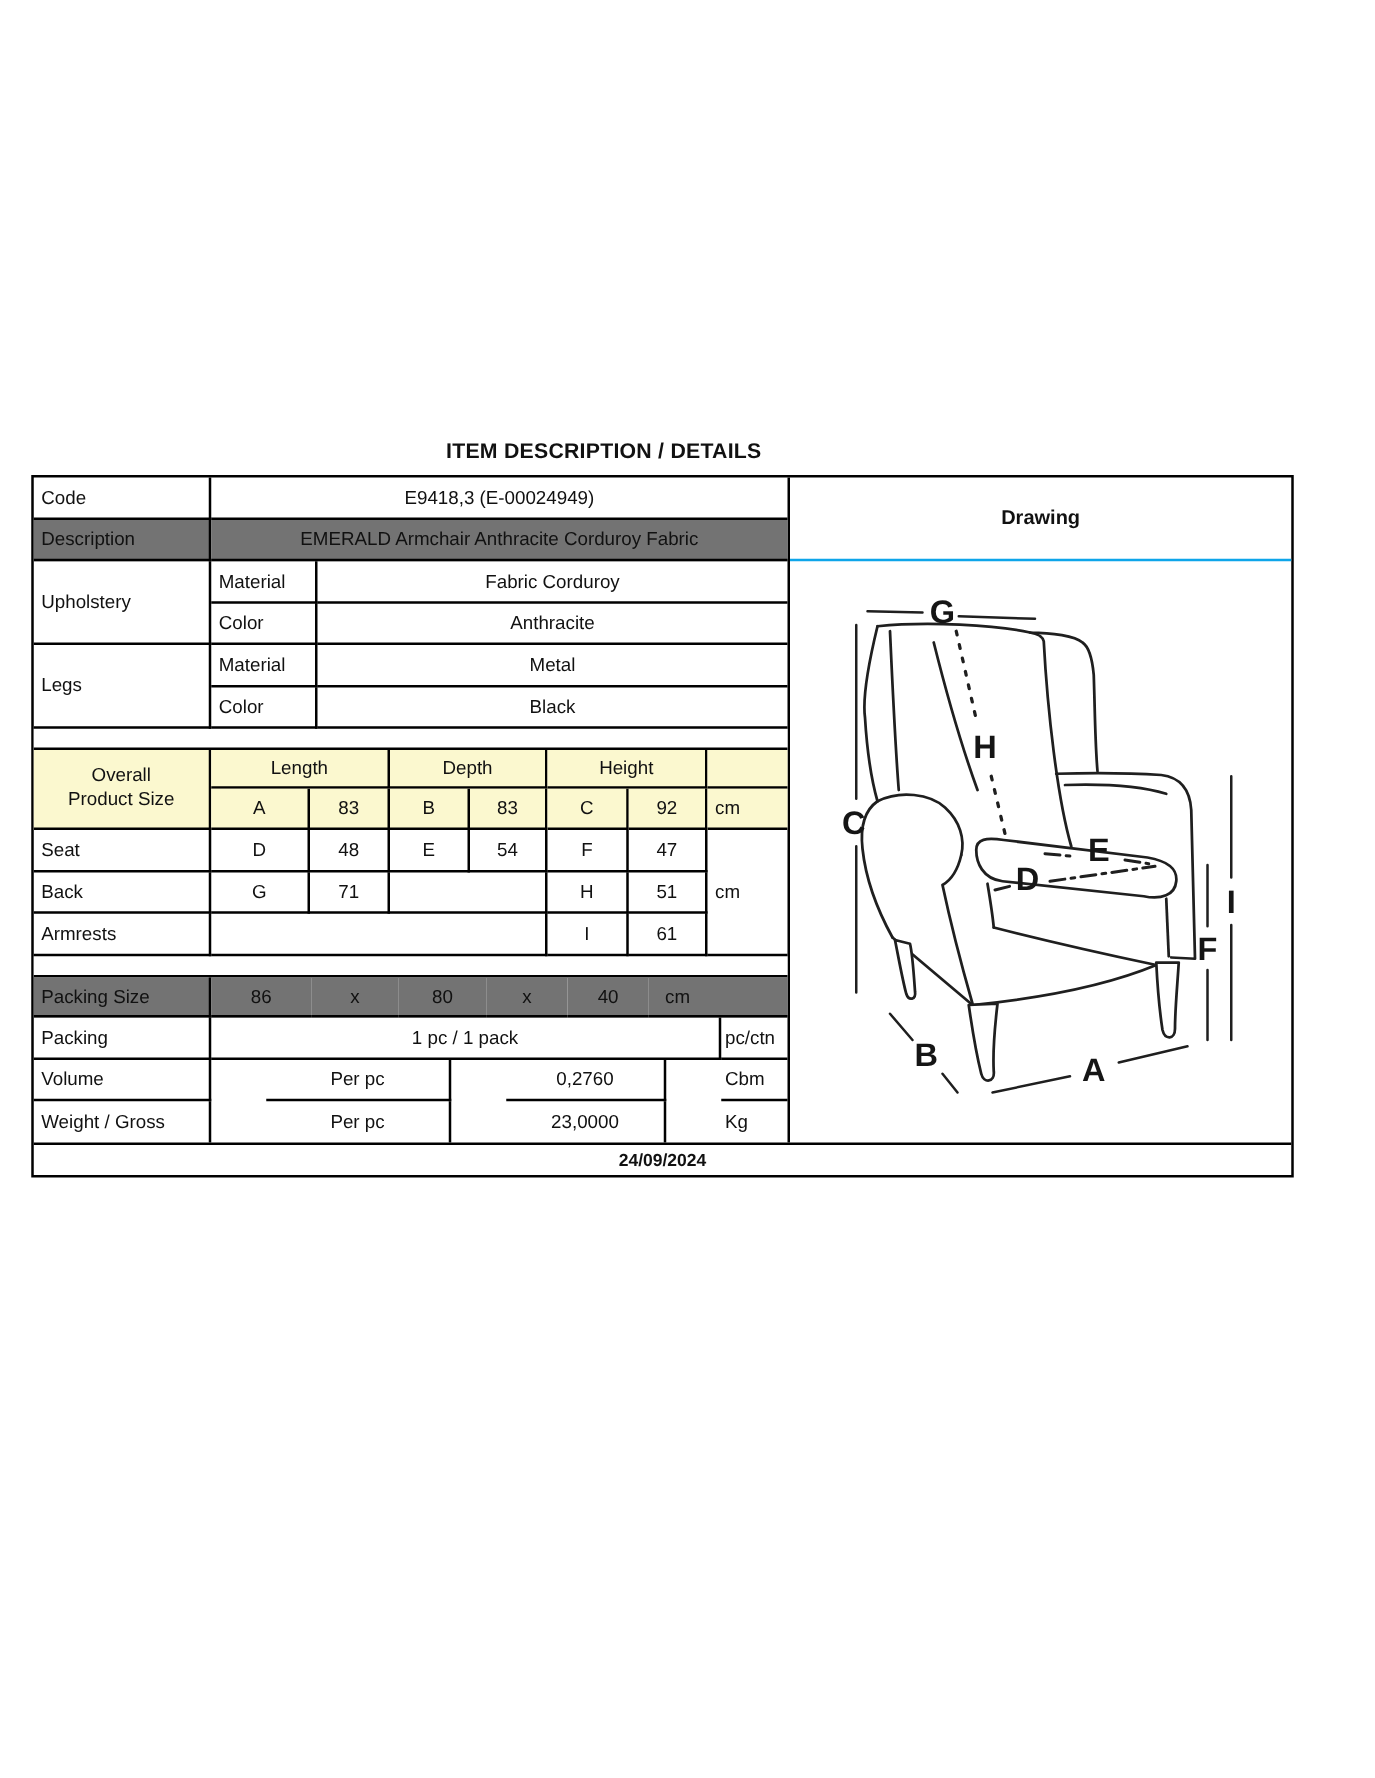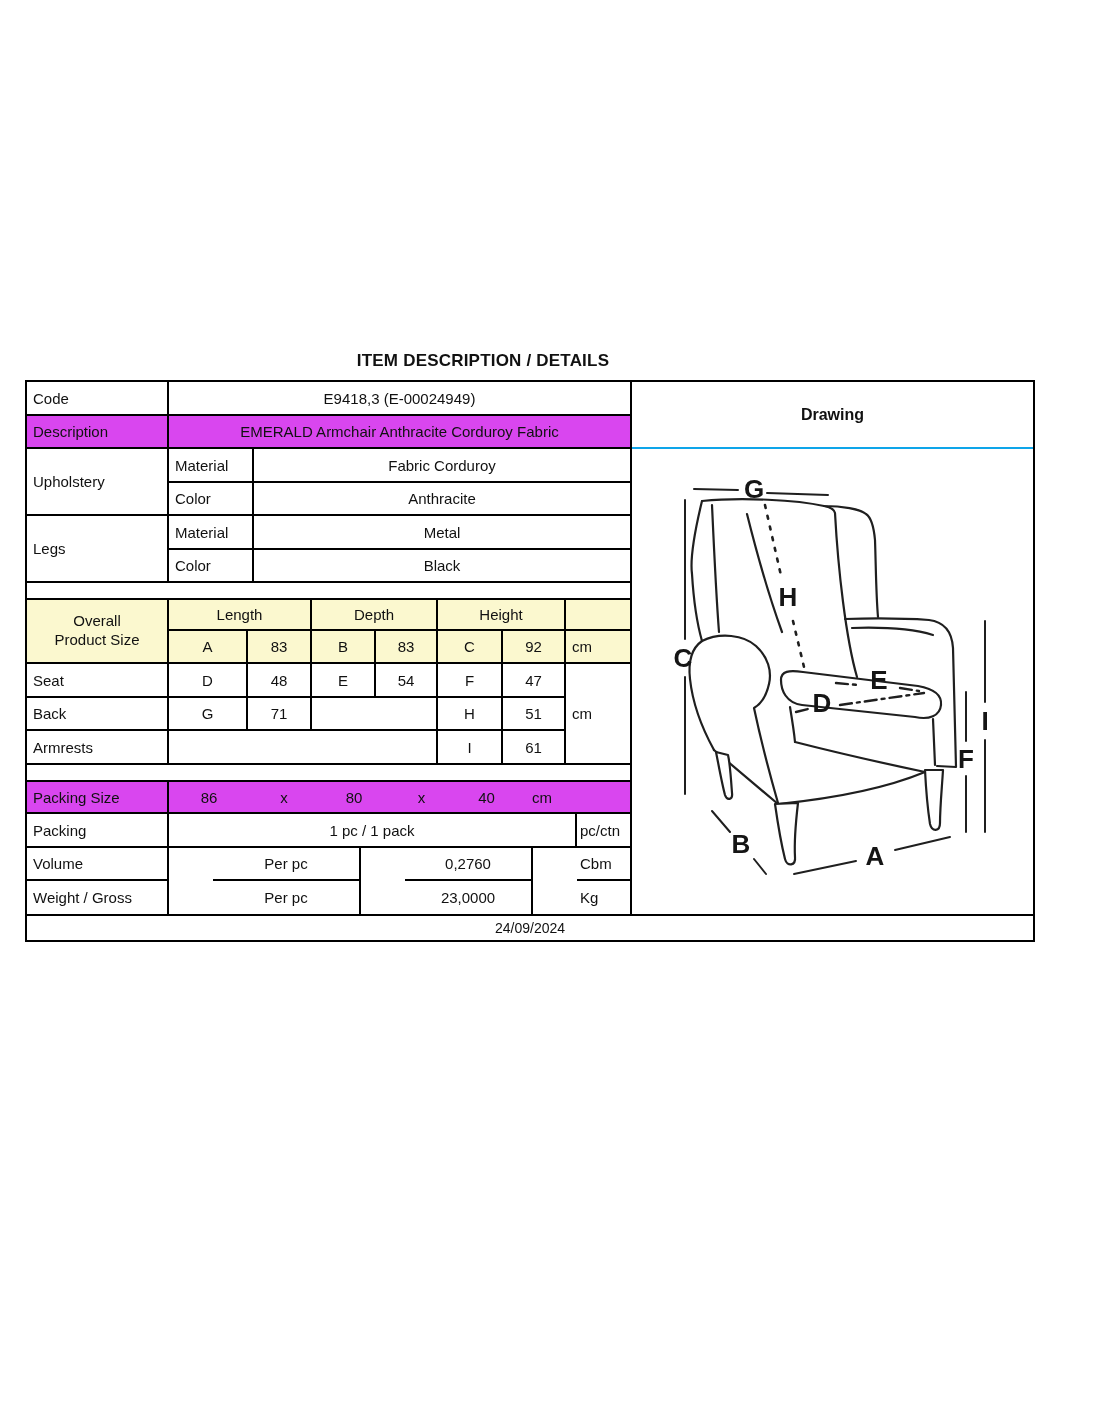--- a/index.html
+++ b/index.html
@@ -21,29 +21,29 @@
   .g-pack  { grid-template-columns: 142px 1fr 53px; grid-template-rows: 34px; }
   .g-vol   { grid-template-columns: 142px 148px 1fr 53px; grid-template-rows: 33px; gap: 44px; }
 
   .cell { display: flex; align-items: center; font-size: 15px; padding: 0 6px;
           overflow: hidden; white-space: nowrap; }
   .br { border-right: 2px solid #000; }
   .bb { border-bottom: 2px solid #000; }
   .b  { font-weight: normal; }
   .c  { justify-content: center; padding: 0 2px; }
   .hl   { background: #fbf8cf; }
-  .gray { background: #d946ef; }
+  .gray { background: #737373; }
   .two-line { flex-direction: column; justify-content: center; line-height: 1.25; }
   .spacer { height: 17px; border-bottom: 2px solid #000; background: #fff; }
 
   .drawing-header { height: 67px; border-bottom: 2px solid #0ea5e9; display: flex;
                     align-items: center; justify-content: center; font-weight: bold; font-size: 16px; }
   .drawing-area { height: 465px; position: relative; }
   .date-row { border-top: 2px solid #000; height: 26px; display: flex; align-items: center;
-              justify-content: center; font-weight: normal; font-size: 14px; }
+              justify-content: center; font-weight: bold; font-size: 14px; }
 
   svg text { font-family: "Liberation Sans", sans-serif; font-weight: bold;
              font-size: 26px; fill: #151515; }
 </style>
 </head>
 <body>
 
 <div class="sheet">
   <div class="title">ITEM DESCRIPTION / DETAILS</div>
 

